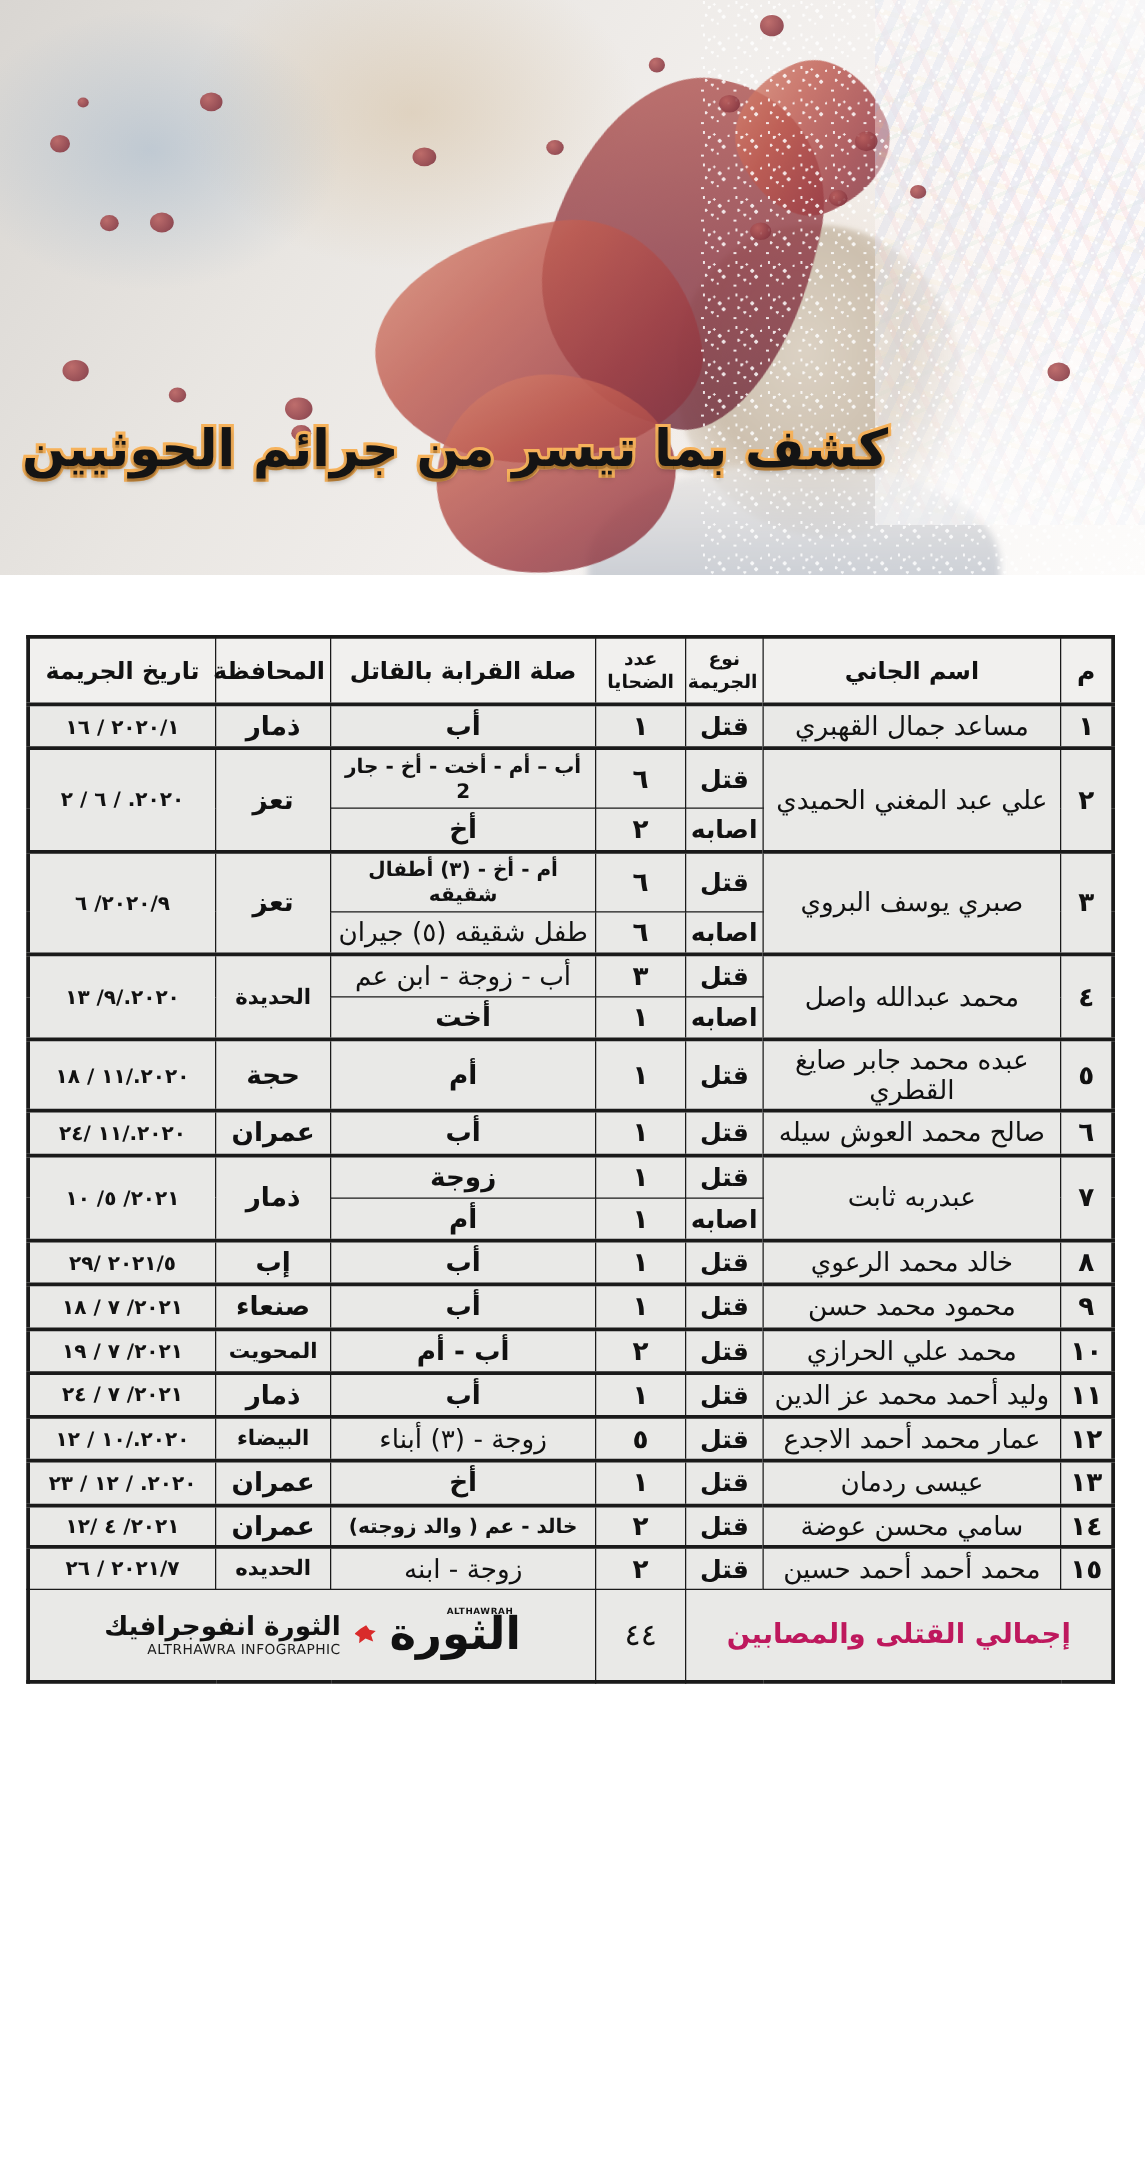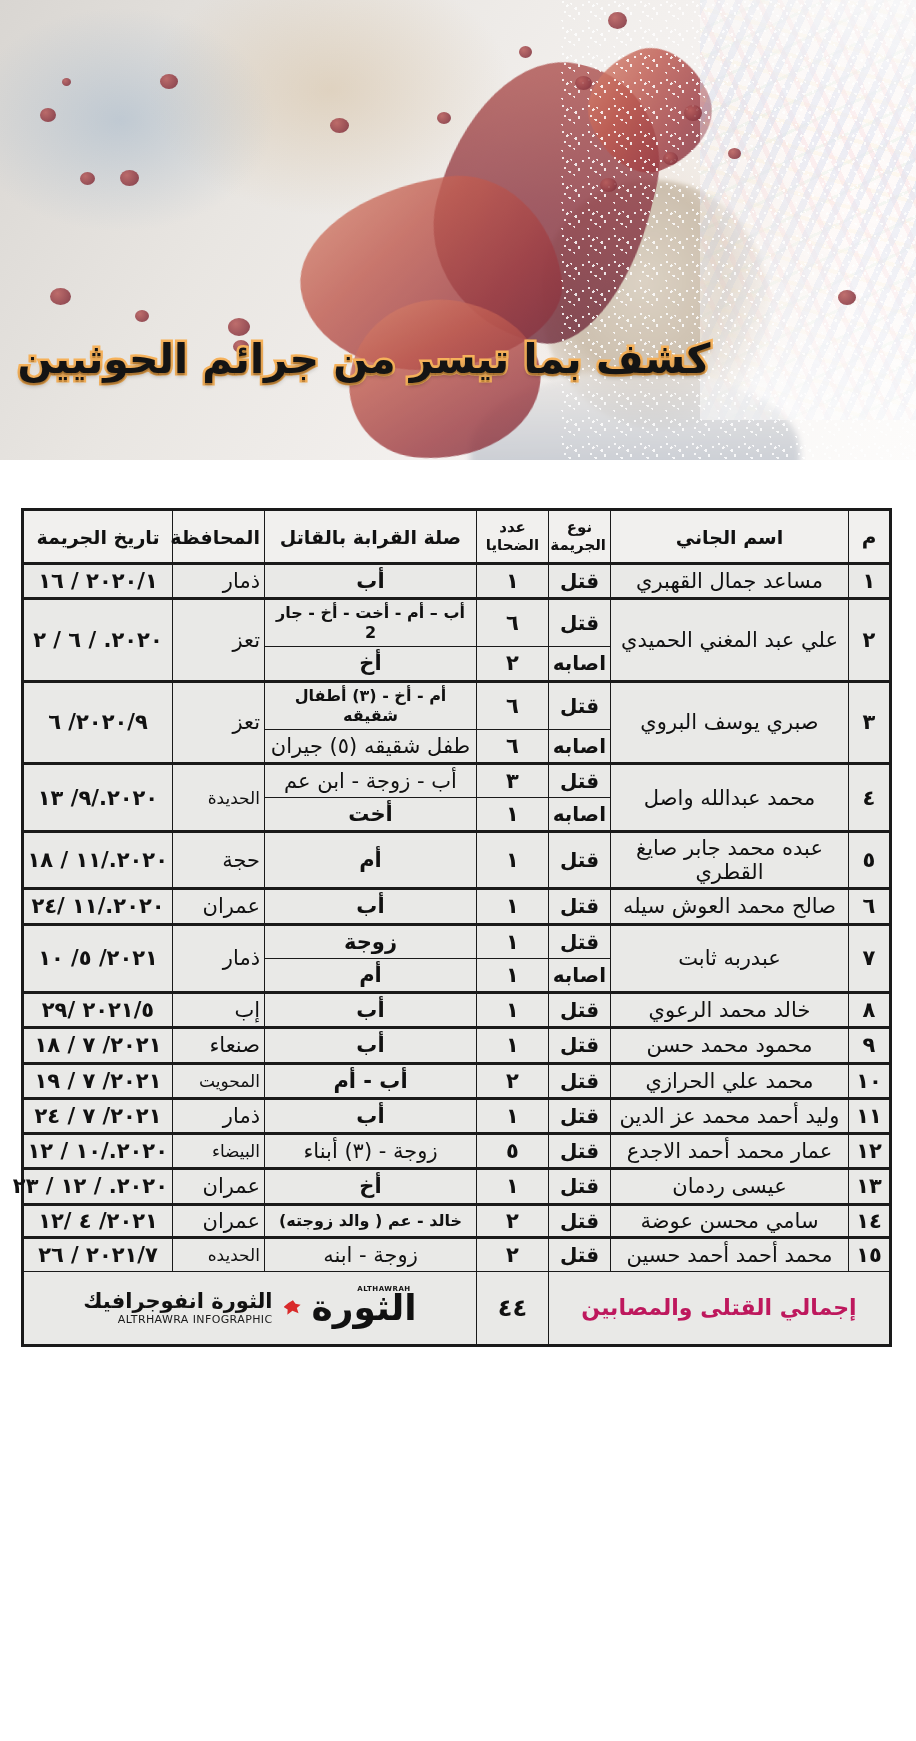--- a/index.html
+++ b/index.html
@@ -183,34 +183,34 @@
   }
   thead th.num { font-size: 20px; }
 
   tbody td.num      { font-size: 21px; font-weight: 700; }
   tbody td.name     { font-size: 21px; font-weight: 400; }
   tbody td.type     { font-size: 20px; font-weight: 700; }
   tbody td.count    { font-size: 21px; font-weight: 700; }
   tbody td.rel      { font-size: 21px; font-weight: 400; line-height: 1.25; }
   tbody td.rel.bold { font-weight: 700; }
   tbody td.rel.small{ font-size: 16px; font-weight: 700; }
-  tbody td.gov      { font-size: 21px; font-weight: 400; text-align: right; }
+  tbody td.gov      { font-size: 21px; font-weight: 700; }
   tbody td.gov.small{ font-size: 17px; }
-  tbody td.date     { font-size: 21px; font-weight: 700; white-space: nowrap; }
+  tbody td.date     { font-size: 16px; font-weight: 700; white-space: nowrap; }
 
   tbody tr.thickline > td { border-top: 3px solid #1a1a1a; }
   td.subdiv { border-top: 1px solid #4a4a4a; }
 
   tfoot td {
     border-top: 3px solid #1a1a1a;
     height: 74px;
     background: #e9e9e7;
   }
   .total-label { font-size: 22px; font-weight: 700; color: #be185d; margin-top: 20px; }
-  .total-value { font-size: 24px; font-weight: 700; color: #111; }
+  .total-value { font-size: 24px; font-weight: 400; color: #111; }
 
   
   .logo-cell { padding: 0 10px; }
   .logo-box {
     display: flex;
     flex-direction: row;
     align-items: center;
     justify-content: center;
     gap: 9px;
     direction: rtl;

